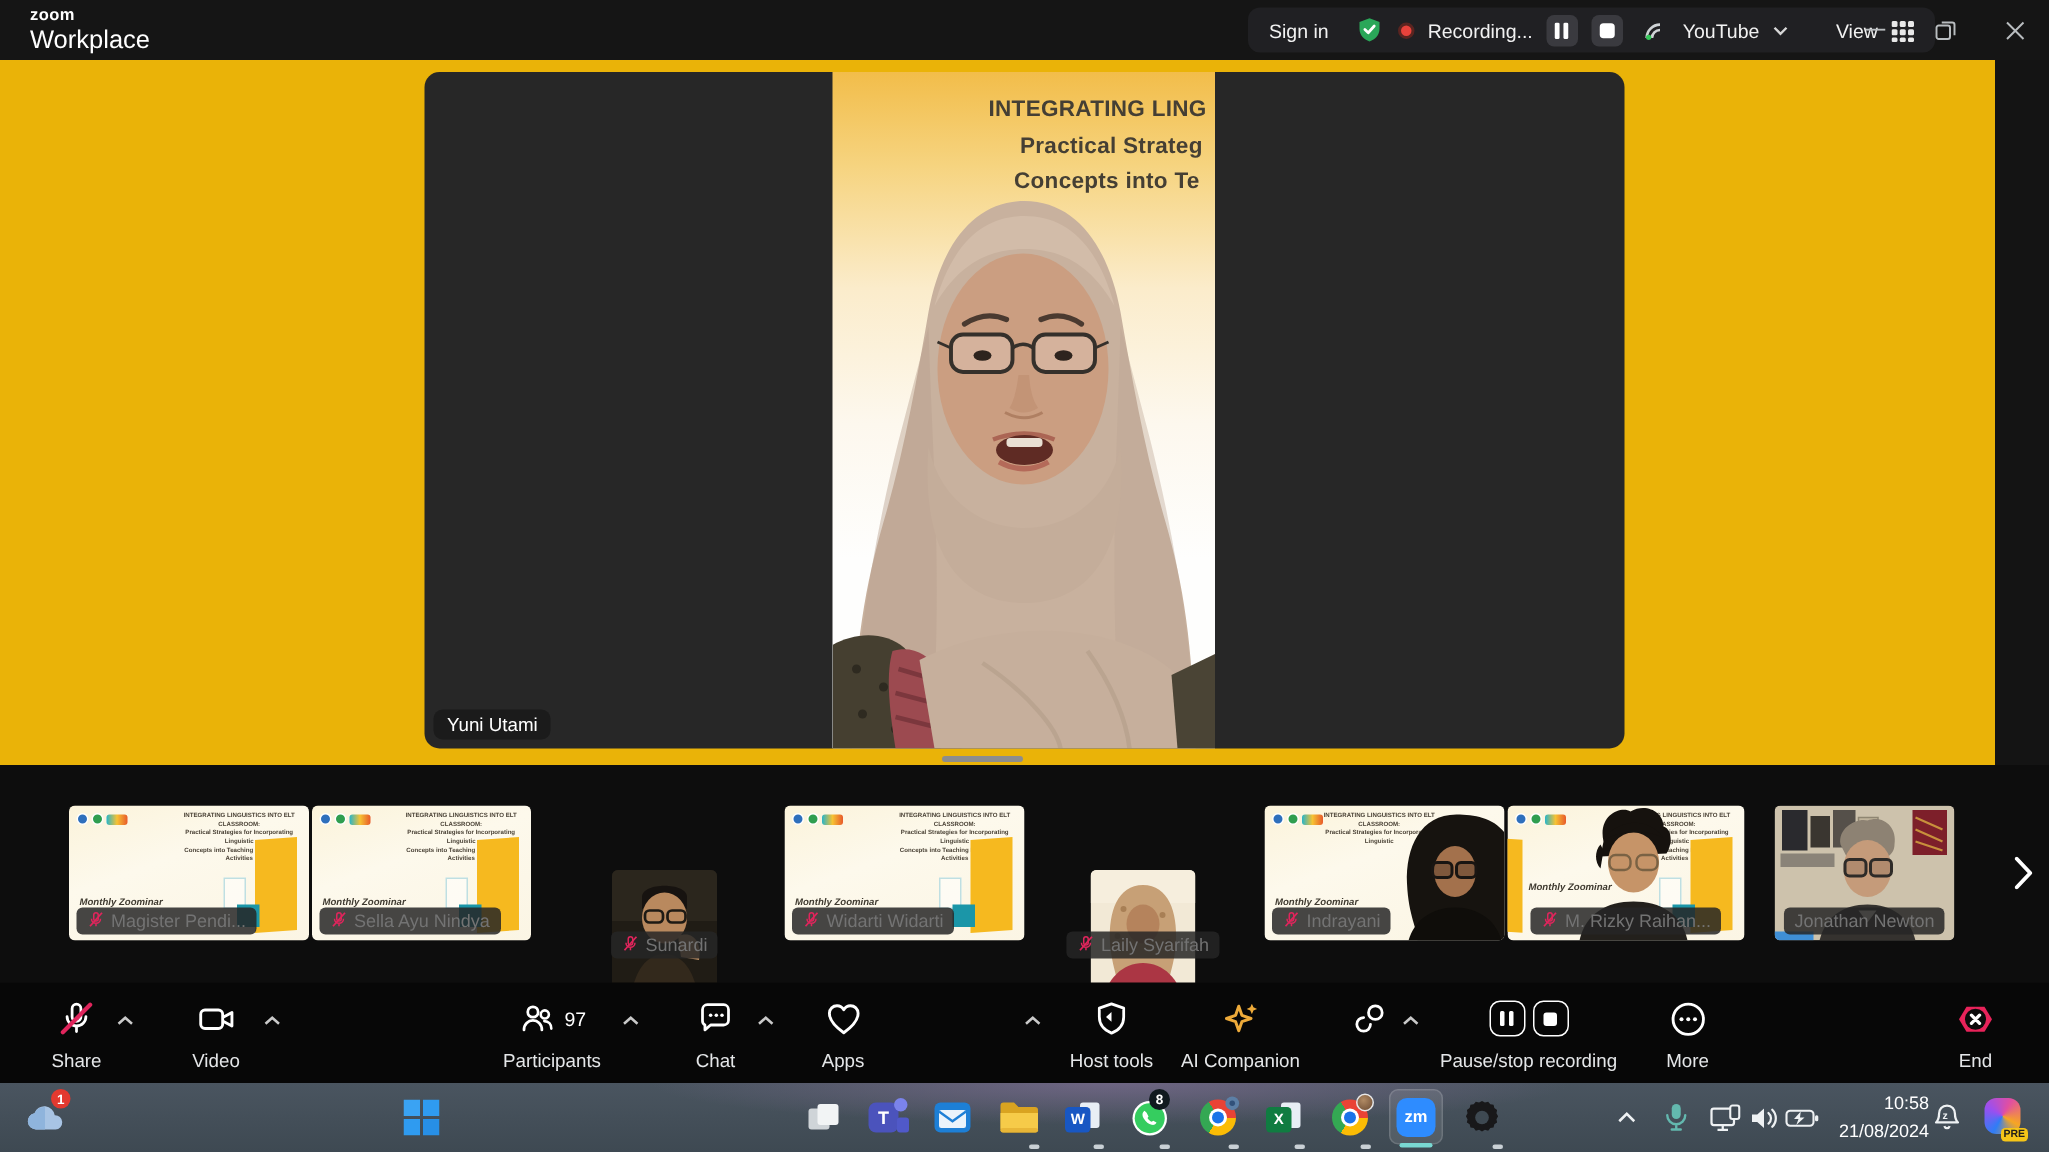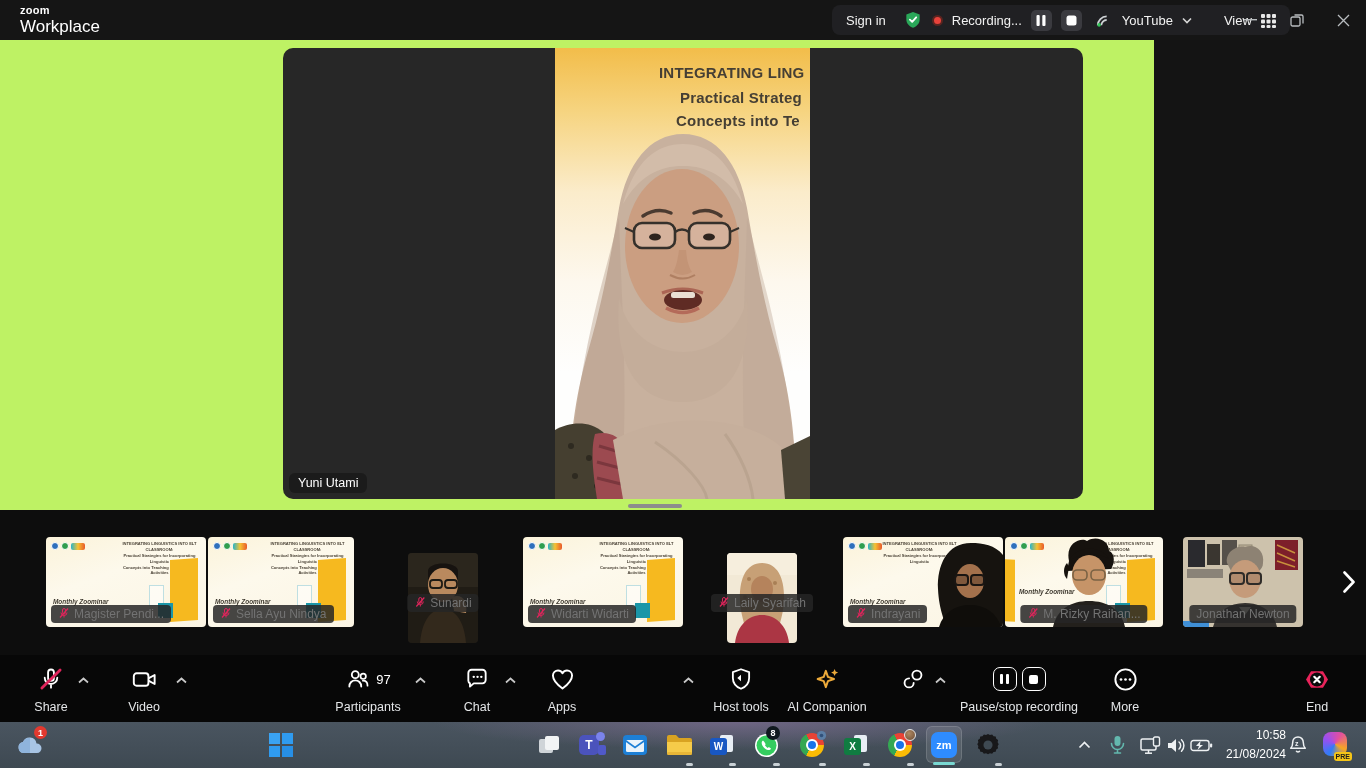--- a/index.html
+++ b/index.html
@@ -13,37 +13,37 @@
   .brand .b-small { font-size:11px; font-weight:700; letter-spacing:.3px; }
   .brand .b-large { font-size:17px; font-weight:500; margin-top:2px; }
   .tb-cluster { position:absolute; left:832px; top:5px; height:30px; background:#202023;
     border-radius:8px; display:flex; align-items:center; padding:0 14px; gap:9px; color:#f2f2f2; font-size:13px; }
   .tb-cluster .sep { width:14px; }
   .mini-btn { width:21px; height:21px; border-radius:5px; background:#3a3a3f; display:flex; align-items:center; justify-content:center; }
   .rec-dot { width:11px; height:11px; border-radius:50%; background:#e8423b; border:2px solid #5a2420; }
   .winctl { position:absolute; top:0; height:40px; display:flex; align-items:center; justify-content:center; width:46px; color:#b9bdc0; }
 
   
-  #stage { position:absolute; left:0; top:40px; width:1154px; height:470px; background:#bef264; }
+  #stage { position:absolute; left:0; top:40px; width:1330px; height:470px; background:#eab308; }
   #tile { position:absolute; left:283px; top:8px; width:800px; height:451px; background:#272727; border-radius:10px; overflow:hidden; }
   #feed { position:absolute; left:272px; top:0; width:255px; height:451px; overflow:hidden;
     background:linear-gradient(180deg,#f2bd4a 0%,#f6d480 14%,#fbeccb 32%,#fdf8ee 52%,#fefefd 72%); }
   .slide-line { position:absolute; white-space:nowrap; font-weight:700; color:#453f34; font-size:15px; letter-spacing:.2px; }
   #name-pill { position:absolute; left:6px; bottom:6px; background:rgba(24,24,24,.78); color:#fff;
     font-size:12.5px; padding:3px 9px; border-radius:6px; }
   #drag-handle { position:absolute; left:628px; top:464px; width:54px; height:4px; border-radius:2px; background:#8d8d8d; }
 
   
   #strip { position:absolute; left:0; top:510px; width:1366px; height:145px; background:#0d0d0d; }
   .pt { position:absolute; top:27px; height:90px; border-radius:4px; overflow:hidden; background:#1c1c1c; }
   .pt-label { position:absolute; bottom:4px; display:flex; align-items:flex-start; gap:4px; background:rgba(38,38,38,.85);
     border-radius:4px; padding:2px 7px; color:#737373; font-size:12px; white-space:nowrap; z-index:5; }
   .lab-left { left:5px; }
   .lab-center { left:50%; transform:translateX(-50%); }
-  .pt-wrap { position:absolute; top:16px; height:90px; overflow:visible; }
+  .pt-wrap { position:absolute; top:43px; height:90px; overflow:visible; }
 
   
   .mslide { position:absolute; inset:0; background:linear-gradient(160deg,#fbf3da 0%,#fdf9ec 40%,#fbf5e4 100%); }
   .ms-logos { position:absolute; left:5px; top:5px; display:flex; gap:2px; align-items:center; }
   .ms-logo1 { width:8px; height:8px; border-radius:50%; background:#2e6fbc; border:1px solid #fff; }
   .ms-logo2 { width:8px; height:8px; border-radius:50%; background:#2f9e4f; border:1px solid #fff; }
   .ms-logo3 { width:14px; height:7px; border-radius:2px; background:linear-gradient(90deg,#28b5c9,#f6c233,#e85a2a); }
   .ms-text { position:absolute; right:3px; top:4px; width:128px; transform:scale(.68); transform-origin:top right;
     font-size:6px; font-weight:700; color:#4a4236; text-align:center; line-height:1.45; }
   .ms-script { position:absolute; left:7px; top:60px; font-size:8px; transform:scale(.8); transform-origin:left;

